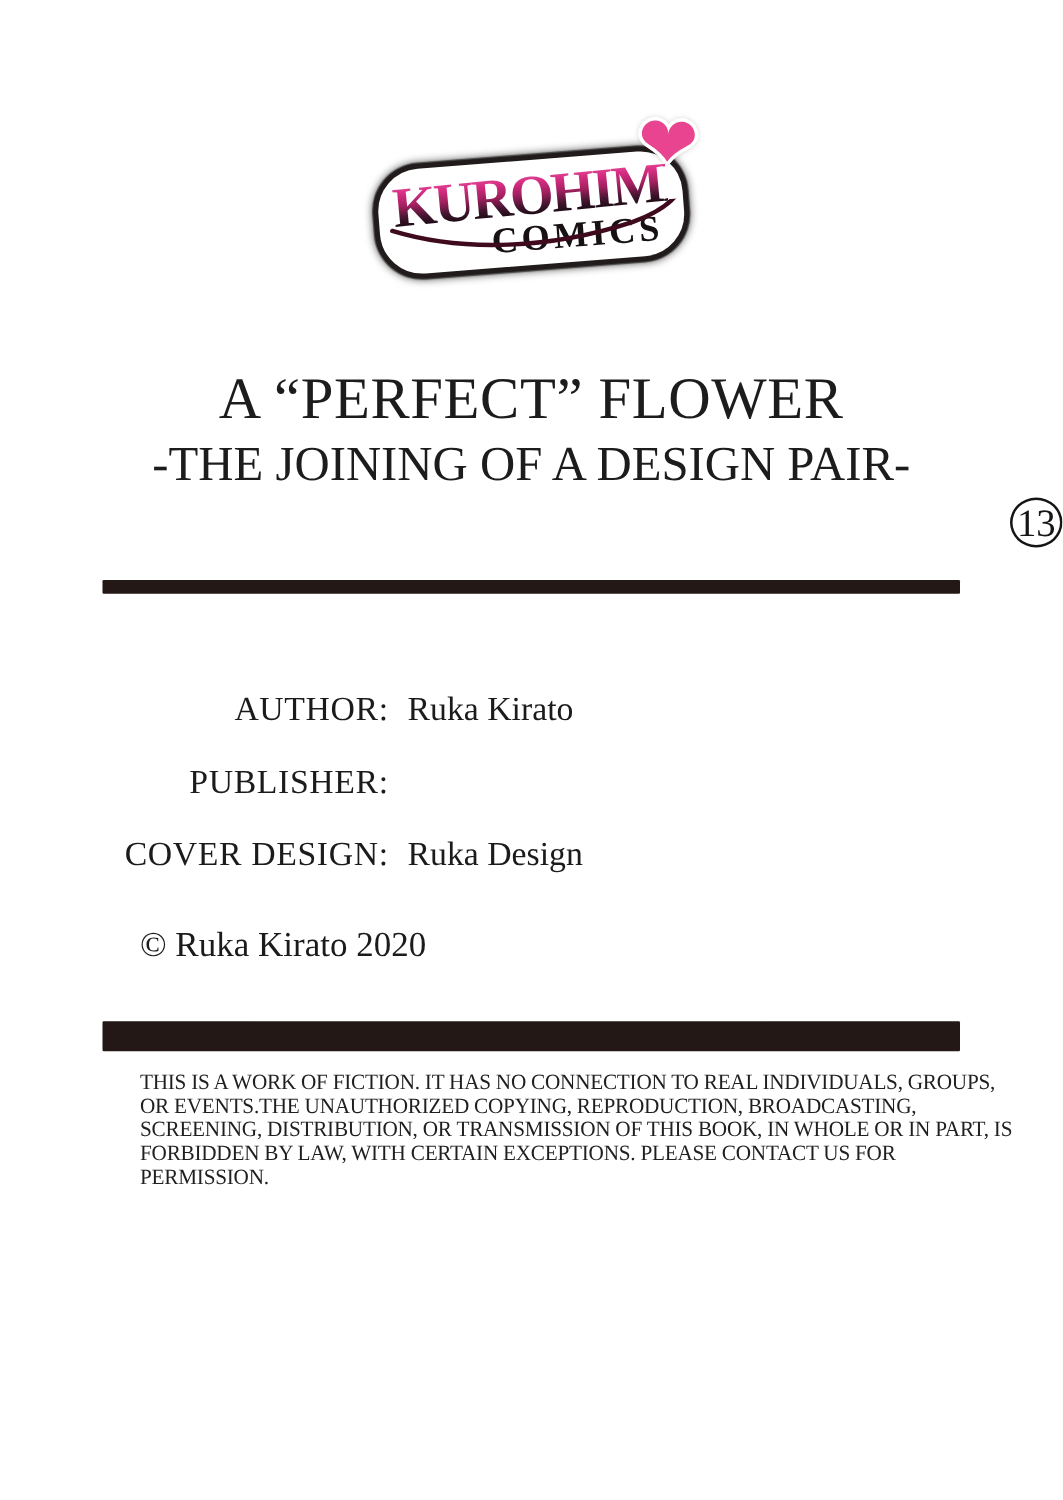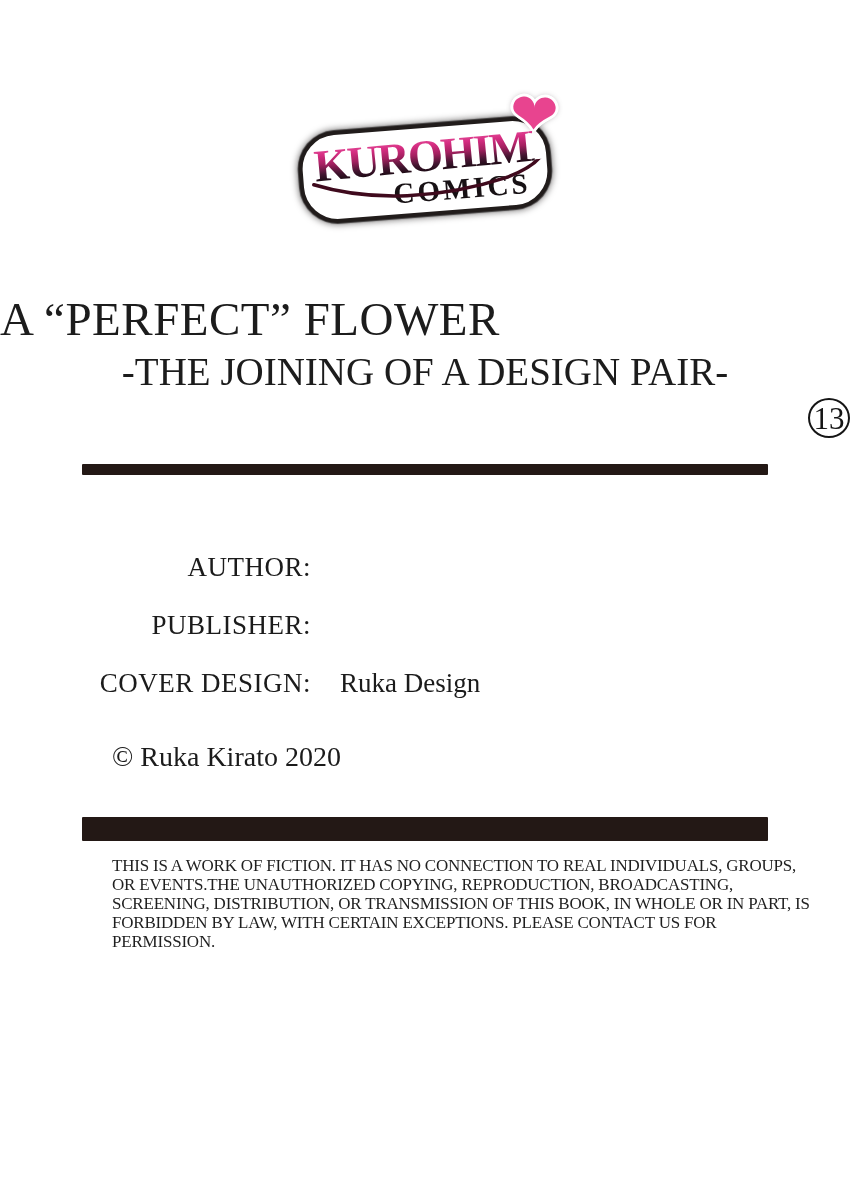--- a/index.html
+++ b/index.html
@@ -75,21 +75,21 @@
     text-align: right;
     padding-right: 6px;
     margin-top: -4px;
     white-space: nowrap;
   }
 
   
   .title-main {
     position: absolute;
     left: 0; top: 293px; width: 100%;
-    text-align: left;
+    text-align: center;
     font-size: 47px;
     line-height: 52px;
     color: #1c1c1c;
     letter-spacing: 0.5px;
     white-space: nowrap;
   }
   .title-sub {
     position: absolute;
     left: 0; top: 350px; width: 100%;
     text-align: center;
@@ -120,21 +120,21 @@
   .bar-thick { top: 817px; height: 24px; }
 
   
   .credits {
     position: absolute;
     left: 0; top: 551px; width: 850px;
   }
   .credit-row {
     display: grid;
     grid-template-columns: 311px 1fr;
-    column-gap: 29px;
+    column-gap: 15px;
     font-size: 27px;
     line-height: 32px;
     margin-bottom: 26px;
     color: #1b1b1b;
   }
   .credit-label { text-align: right; letter-spacing: 0.5px; }
   .credit-value { text-align: left; }
 
   
   .copyright {
@@ -181,20 +181,21 @@
     <div class="volume-badge">
       <span>13</span>
     </div>
   </div>
 
   <div class="bar bar-thin"></div>
 
   <div class="credits">
     <div class="credit-row">
       <div class="credit-label">AUTHOR:</div>
+      <div class="credit-value">Ruka Kirato</div>
     </div>
     <div class="credit-row">
       <div class="credit-label">PUBLISHER:</div>
     </div>
     <div class="credit-row">
       <div class="credit-label">COVER DESIGN:</div>
       <div class="credit-value">Ruka Design</div>
     </div>
   </div>
 

